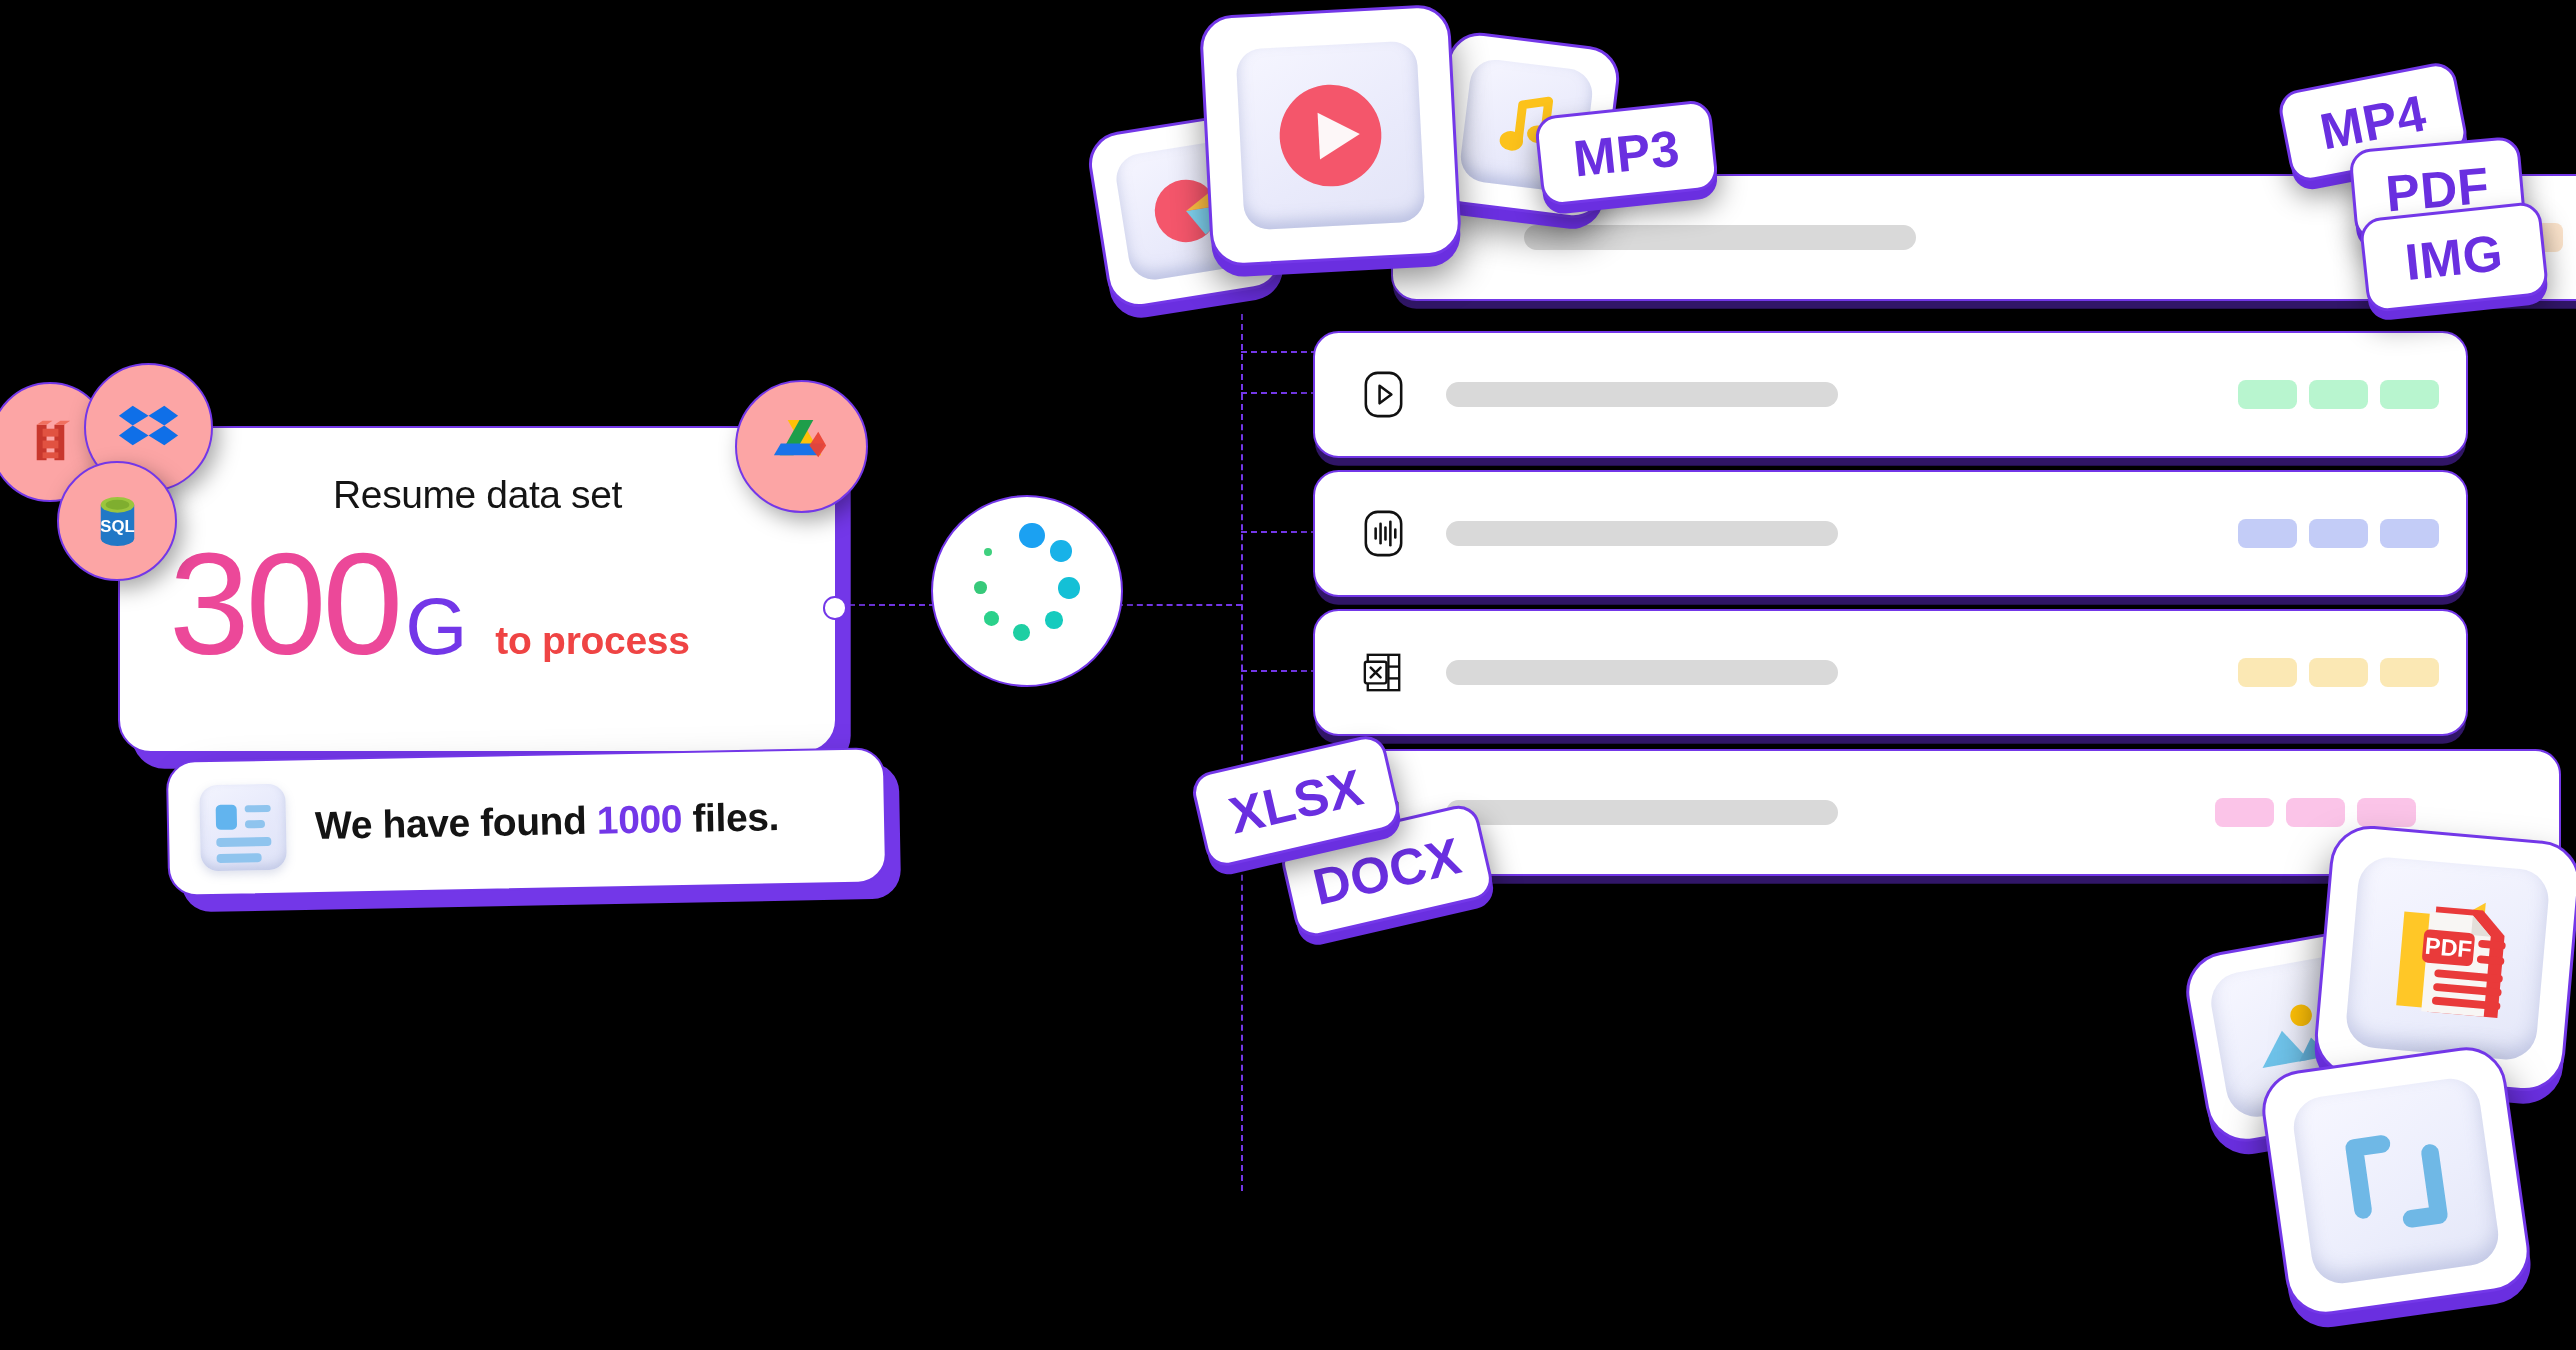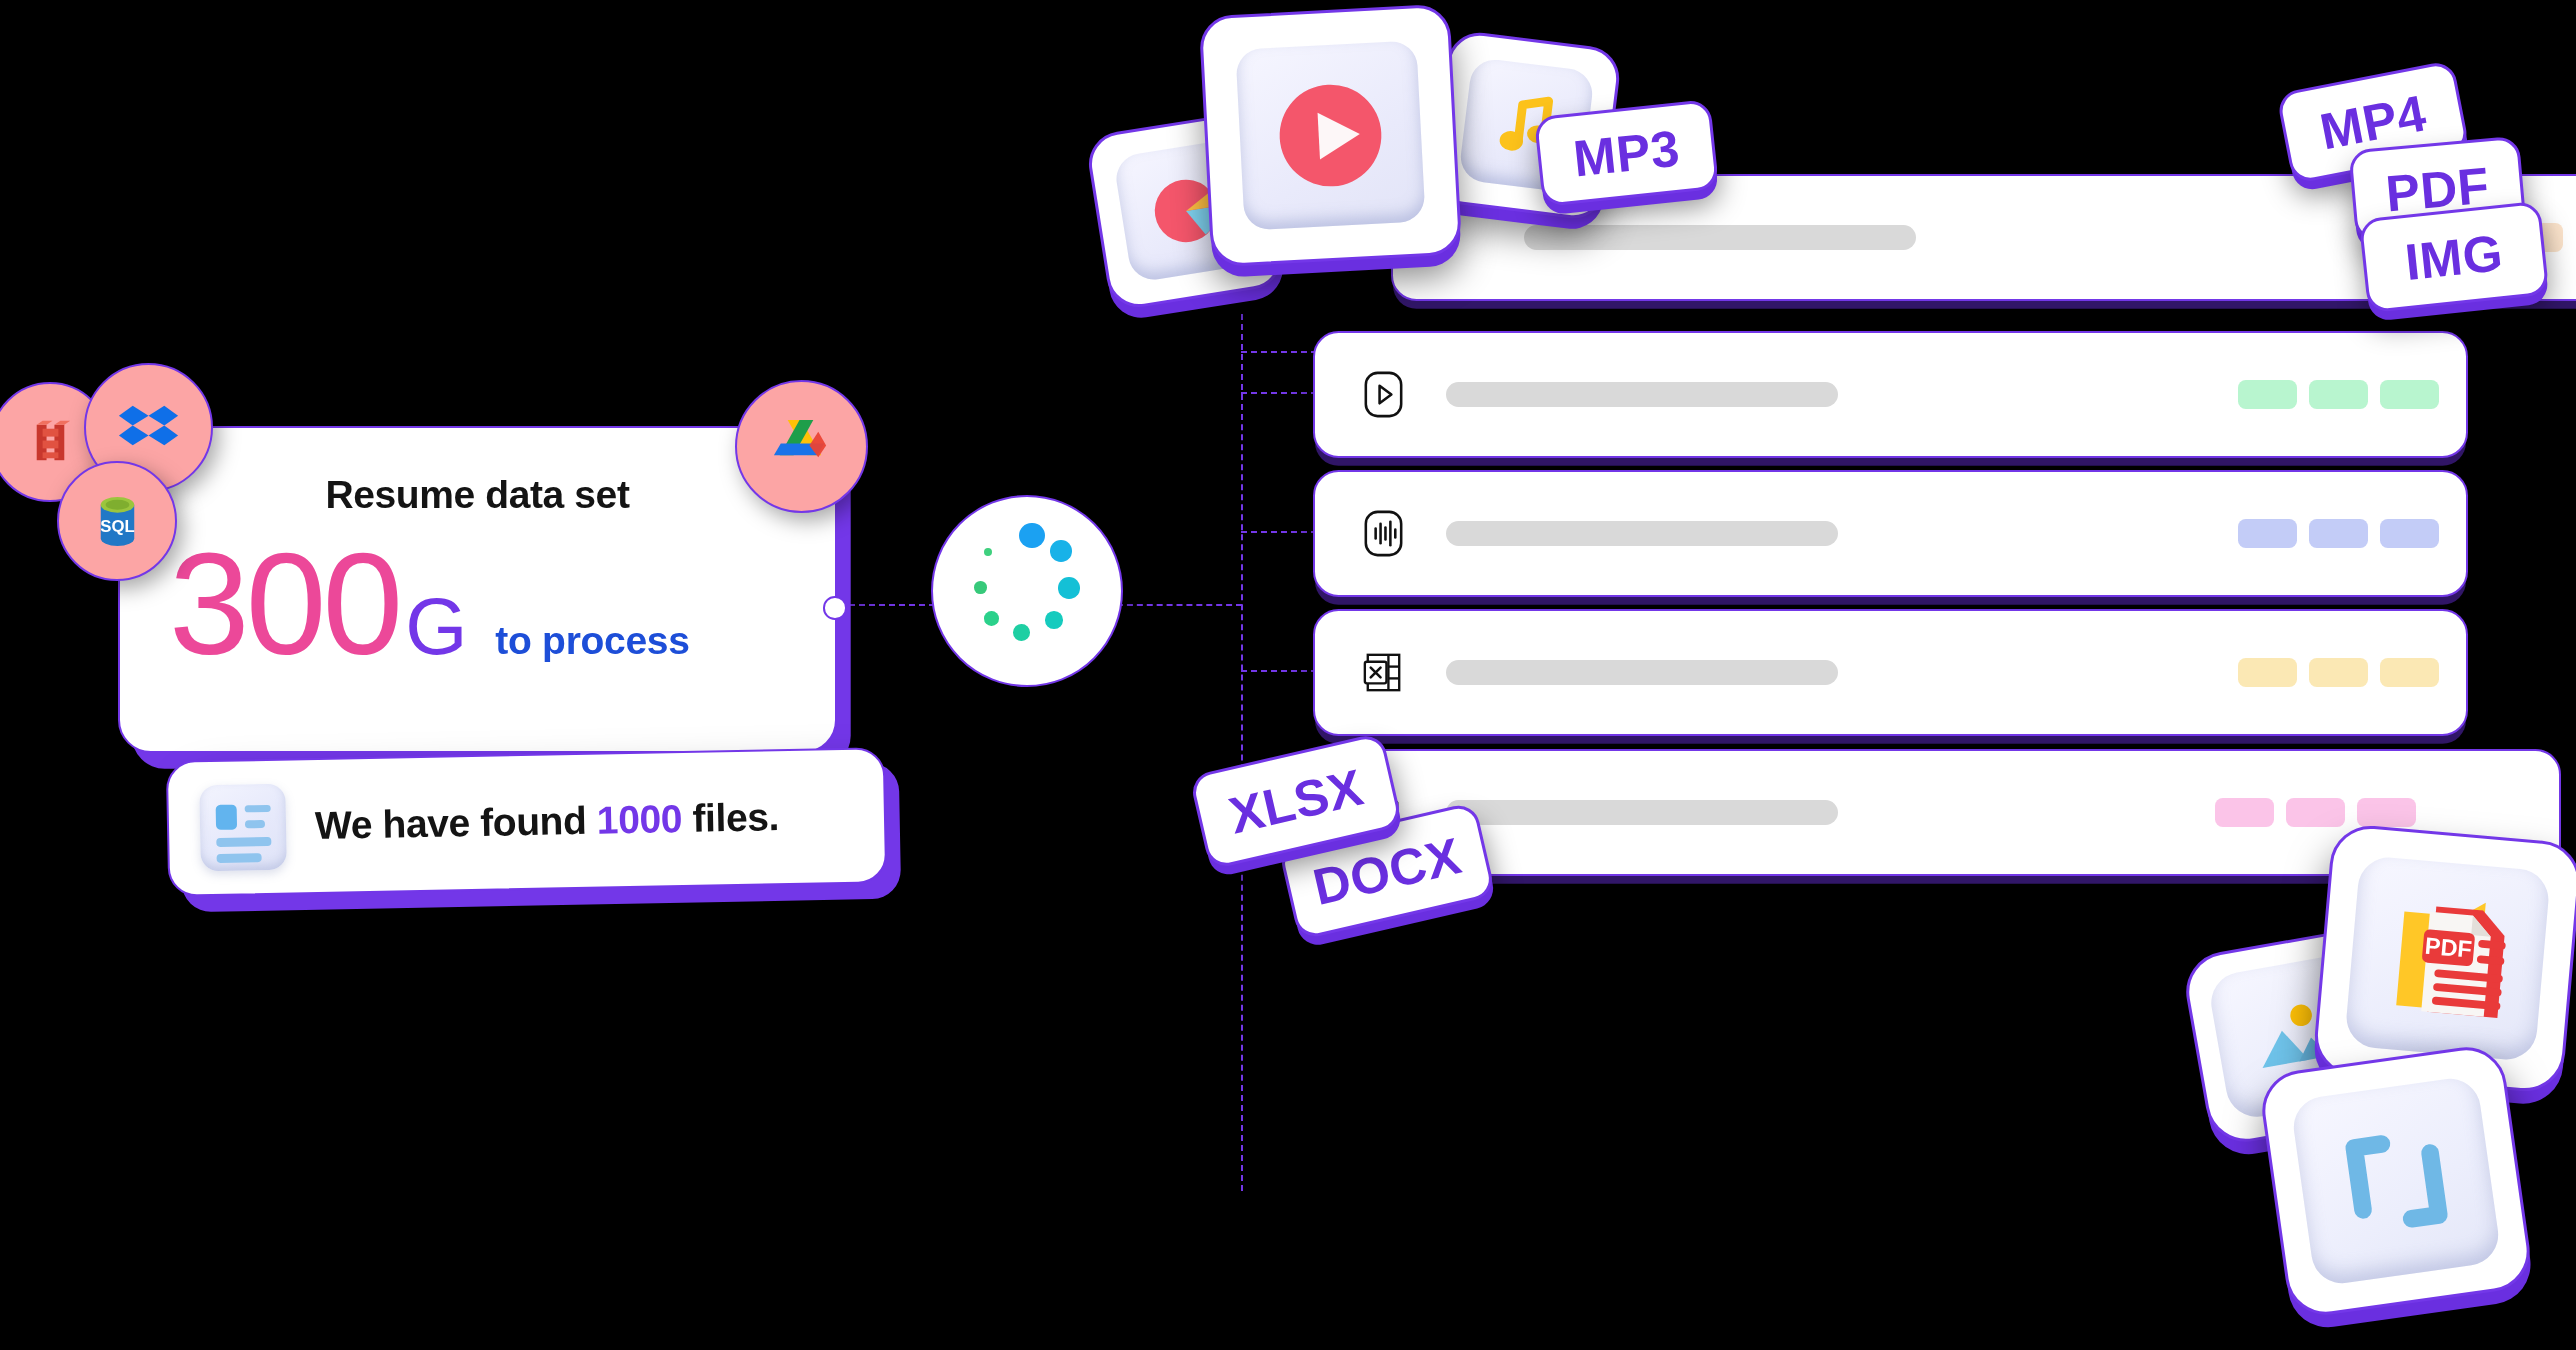--- a/index.html
+++ b/index.html
@@ -15,28 +15,28 @@
 
   
   #summary-card{
     left:118px;top:426px;width:715px;height:323px;
     background:#ffffff;border:2.9px solid #7337e8;border-radius:33px;
     box-shadow:13.7px 15.7px 0 0 #7337e8, 21.6px 25.5px 45px rgba(0,0,0,.35);
     z-index:20;
   }
   #summary-title{
     position:absolute;left:0;right:0;top:45px;text-align:center;
-    font-size:39px;font-weight:700;color:#141414;letter-spacing:-0.4px;
+    font-size:39px;font-weight:400;color:#141414;letter-spacing:-0.4px;
   }
   #metric-row{
     position:absolute;left:49px;top:104px;display:flex;align-items:baseline;
   }
   #metric-value{font-size:145px;line-height:1;font-weight:400;color:#ec4899;letter-spacing:-3.9px;}
   #metric-unit{font-size:80px;line-height:1;font-weight:400;color:#7337e8;margin-left:5.9px;letter-spacing:-1px;}
-  #metric-suffix{font-size:39px;font-weight:700;color:#1d4ed8;margin-left:29px;letter-spacing:-0.3px;}
+  #metric-suffix{font-size:39px;font-weight:700;color:#ef4444;margin-left:29px;letter-spacing:-0.3px;}
 
   
   #found-card{
     left:167px;top:754px;width:715px;height:132px;
     background:#ffffff;border:2.9px solid #7337e8;border-radius:29px;
     box-shadow:13.7px 15.7px 0 0 #7337e8, 21.6px 25.5px 45px rgba(0,0,0,.35);
     display:flex;align-items:center;z-index:22;
     transform:rotate(-1.1deg);
   }
   #doc-thumb{

